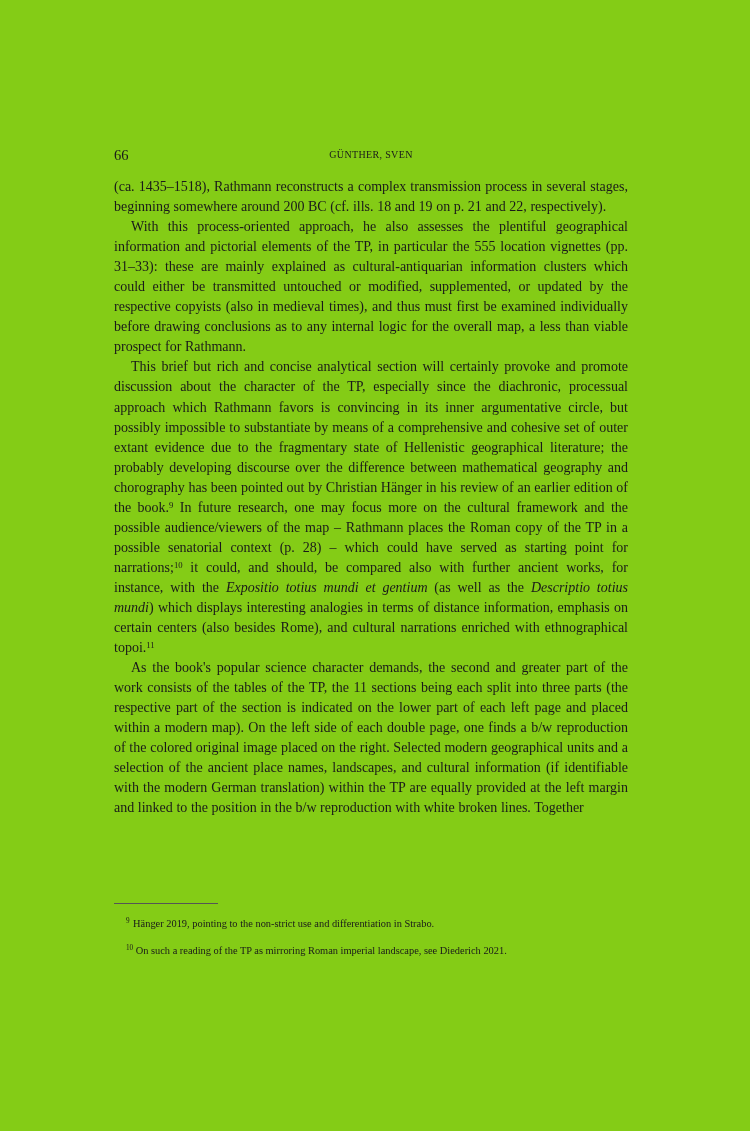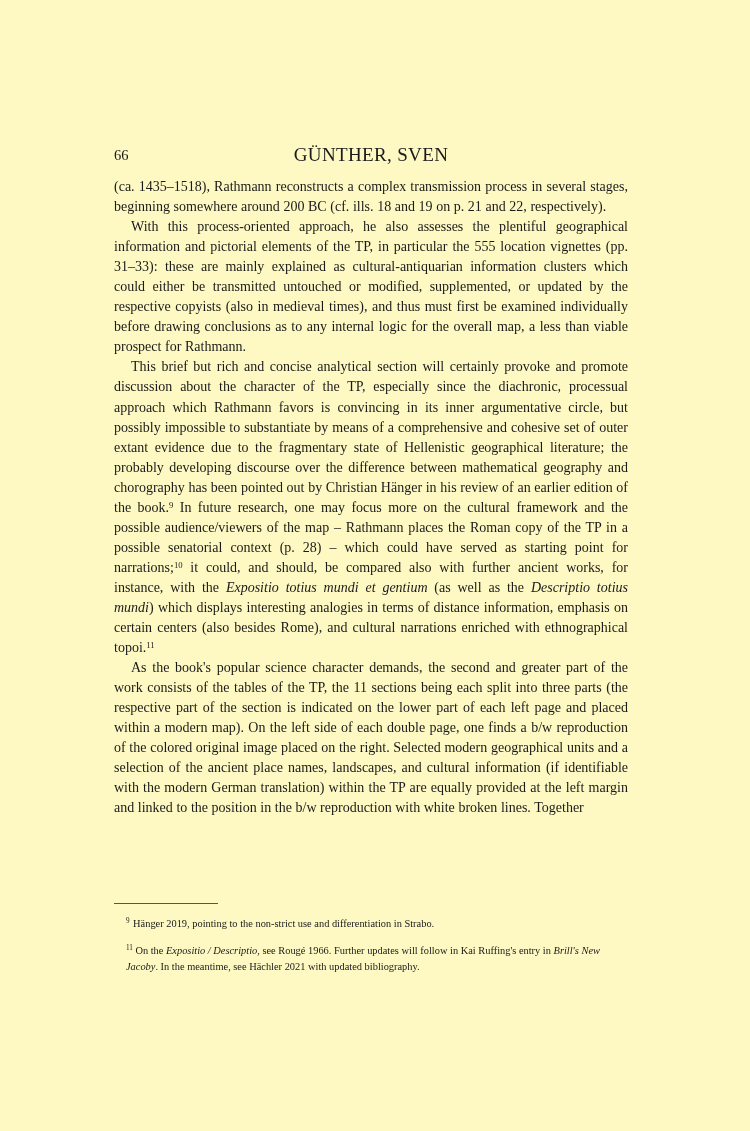--- a/index.html
+++ b/index.html
@@ -9,21 +9,21 @@
     background: #ffffff;
   }
   body {
     font-family: "Liberation Serif", "DejaVu Serif", serif;
     color: #1a1a1a;
   }
   .page {
     position: relative;
     width: 750px;
     height: 1131px;
-    background: #fef9c3;
+    background: #84cc16;
     overflow: hidden;
     box-sizing: border-box;
   }
   
   .running-head {
     position: absolute;
     left: 114px;
     top: 145px;
     width: 514px;
     height: 20px;
@@ -36,21 +36,21 @@
     left: 0;
     top: 0;
   }
   .head-title {
     position: absolute;
     left: 0;
     top: 0;
     width: 514px;
     text-align: center;
     letter-spacing: 0.35px;
-    font-size: 19px;
+    font-size: 10px;
   }
   
   .textblock {
     position: absolute;
     left: 114px;
     top: 177px;
     width: 514px;
   }
   p.body-par {
     margin: 0;
@@ -120,17 +120,17 @@
       <p class="body-par">(ca. 1435–1518), Rathmann reconstructs a complex transmission process in several stages, beginning somewhere around 200 BC (cf. ills. 18 and 19 on p. 21 and 22, respectively).</p>
       <p class="body-par indent">With this process-oriented approach, he also assesses the plentiful geographical information and pictorial elements of the TP, in particular the 555 location vignettes (pp. 31–33): these are mainly explained as cultural-antiquarian information clusters which could either be transmitted untouched or modified, supplemented, or updated by the respective copyists (also in medieval times), and thus must first be examined individually before drawing conclusions as to any internal logic for the overall map, a less than viable prospect for Rathmann.</p>
       <p class="body-par indent">This brief but rich and concise analytical section will certainly provoke and promote discussion about the character of the TP, especially since the diachronic, processual approach which Rathmann favors is convincing in its inner argumentative circle, but possibly impossible to substantiate by means of a comprehensive and cohesive set of outer extant evidence due to the fragmentary state of Hellenistic geographical literature; the probably developing discourse over the difference between mathematical geography and chorography has been pointed out by Christian Hänger in his review of an earlier edition of the book.<sup>9</sup> In future research, one may focus more on the cultural framework and the possible audience/viewers of the map – Rathmann places the Roman copy of the TP in a possible senatorial context (p. 28) – which could have served as starting point for narrations;<sup>10</sup> it could, and should, be compared also with further ancient works, for instance, with the <i>Expositio totius mundi et gentium</i> (as well as the <i>Descriptio totius mundi</i>) which displays interesting analogies in terms of distance information, emphasis on certain centers (also besides Rome), and cultural narrations enriched with ethnographical topoi.<sup>11</sup></p>
       <p class="body-par indent">As the book's popular science character demands, the second and greater part of the work consists of the tables of the TP, the 11 sections being each split into three parts (the respective part of the section is indicated on the lower part of each left page and placed within a modern map). On the left side of each double page, one finds a b/w reproduction of the colored original image placed on the right. Selected modern geographical units and a selection of the ancient place names, landscapes, and cultural information (if identifiable with the modern German translation) within the TP are equally provided at the left margin and linked to the position in the b/w reproduction with white broken lines. Together</p>
     </div>
 
   <div class="footnotes">
     <div class="fn-rule"></div>
     <div id="footnote-list">
         <p class="fn"><span class="fn-num">9</span>Hänger 2019, pointing to the non-strict use and differentiation in Strabo.</p>
-        <p class="fn"><span class="fn-num wide">11</span>On the <i>Expositio / Descriptio</i>, see Rougé 1966. Further updates will follow in Kai Ruffing's entry in <i>Brill's New Jacoby</i>. In the meantime, see Hächler 2021 with updated bibliography.</p>
+        <p class="fn"><span class="fn-num wide">10</span>On such a reading of the TP as mirroring Roman imperial landscape, see Diederich 2021.</p>
       </div>
   </div>
 
 </div>
 
 </body></html>

